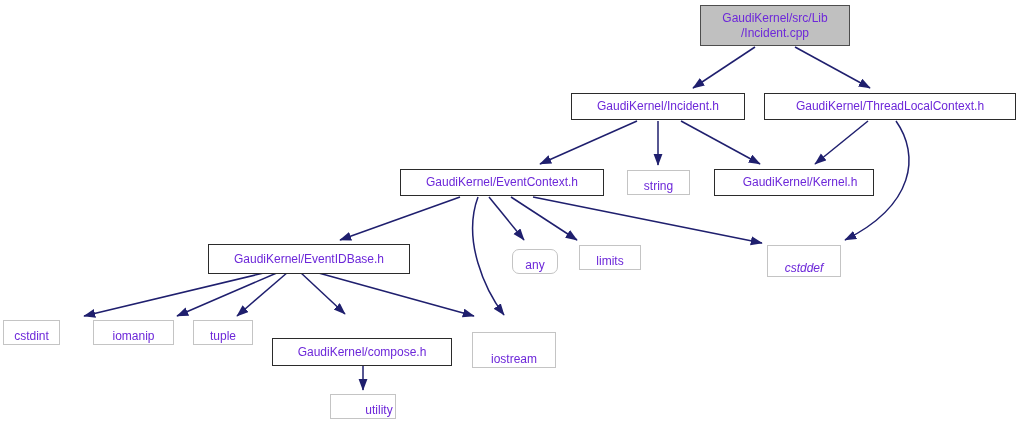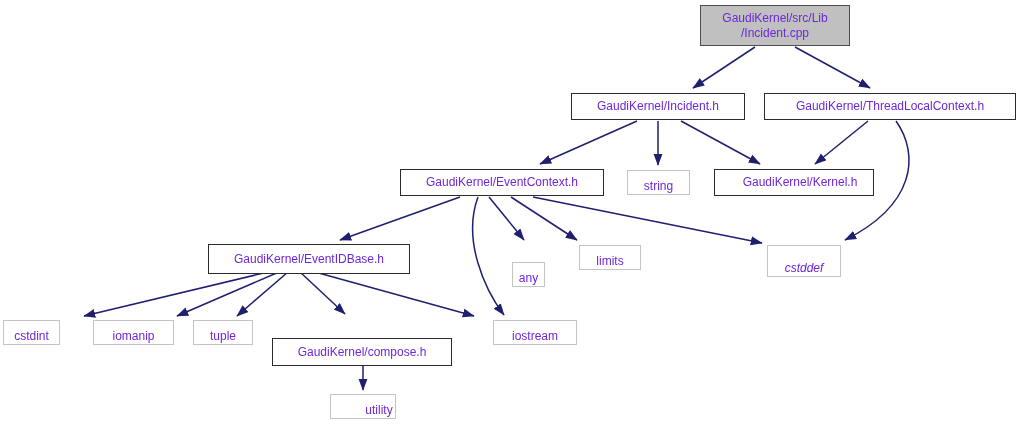--- a/index.html
+++ b/index.html
@@ -94,23 +94,23 @@
   </svg>
   <div id="node-group">
       <div class="node root" style="left: 700px; top: 5px; width: 150px; height: 41px;"><span class="node-label">GaudiKernel/src/Lib
 /Incident.cpp</span></div>
       <div class="node proj" style="left: 571px; top: 93px; width: 174px; height: 27px;"><span class="node-label">GaudiKernel/Incident.h</span></div>
       <div class="node proj" style="left: 764px; top: 93px; width: 252px; height: 27px;"><span class="node-label">GaudiKernel/ThreadLocalContext.h</span></div>
       <div class="node proj" style="left: 400px; top: 169px; width: 204px; height: 27px;"><span class="node-label">GaudiKernel/EventContext.h</span></div>
       <div class="node sys" style="left: 627px; top: 170px; width: 63px; height: 25px;"><span class="node-label">string</span></div>
       <div class="node proj" style="left: 714px; top: 169px; width: 160px; height: 27px; padding-left: 12px;"><span class="node-label">GaudiKernel/Kernel.h</span></div>
       <div class="node proj" style="left: 208px; top: 244px; width: 202px; height: 30px;"><span class="node-label">GaudiKernel/EventIDBase.h</span></div>
-      <div class="node sys" style="left: 512px; top: 262px; width: 33px; height: 25px;"><span class="node-label">any</span></div>
+      <div class="node sys" style="left: 512px; top: 249px; width: 46px; height: 25px; border-radius: 7px;"><span class="node-label">any</span></div>
       <div class="node sys" style="left: 579px; top: 245px; width: 62px; height: 25px;"><span class="node-label">limits</span></div>
       <div class="node sys" style="left: 767px; top: 245px; width: 74px; height: 32px; font-style: italic;"><span class="node-label">cstddef</span></div>
       <div class="node sys" style="left: 3px; top: 320px; width: 57px; height: 25px;"><span class="node-label">cstdint</span></div>
       <div class="node sys" style="left: 93px; top: 320px; width: 81px; height: 25px;"><span class="node-label">iomanip</span></div>
       <div class="node sys" style="left: 193px; top: 320px; width: 60px; height: 25px;"><span class="node-label">tuple</span></div>
       <div class="node proj" style="left: 272px; top: 318px; width: 180px; height: 28px; margin-top: 20px;"><span class="node-label">GaudiKernel/compose.h</span></div>
-      <div class="node sys" style="left: 472px; top: 320px; width: 84px; height: 25px; margin-left: 21px;"><span class="node-label">iostream</span></div>
+      <div class="node sys" style="left: 472px; top: 332px; width: 84px; height: 36px;"><span class="node-label">iostream</span></div>
       <div class="node sys" style="left: 330px; top: 394px; width: 66px; height: 25px; padding-left: 32px;"><span class="node-label">utility</span></div>
     </div>
 </div>
 
 </body></html>

